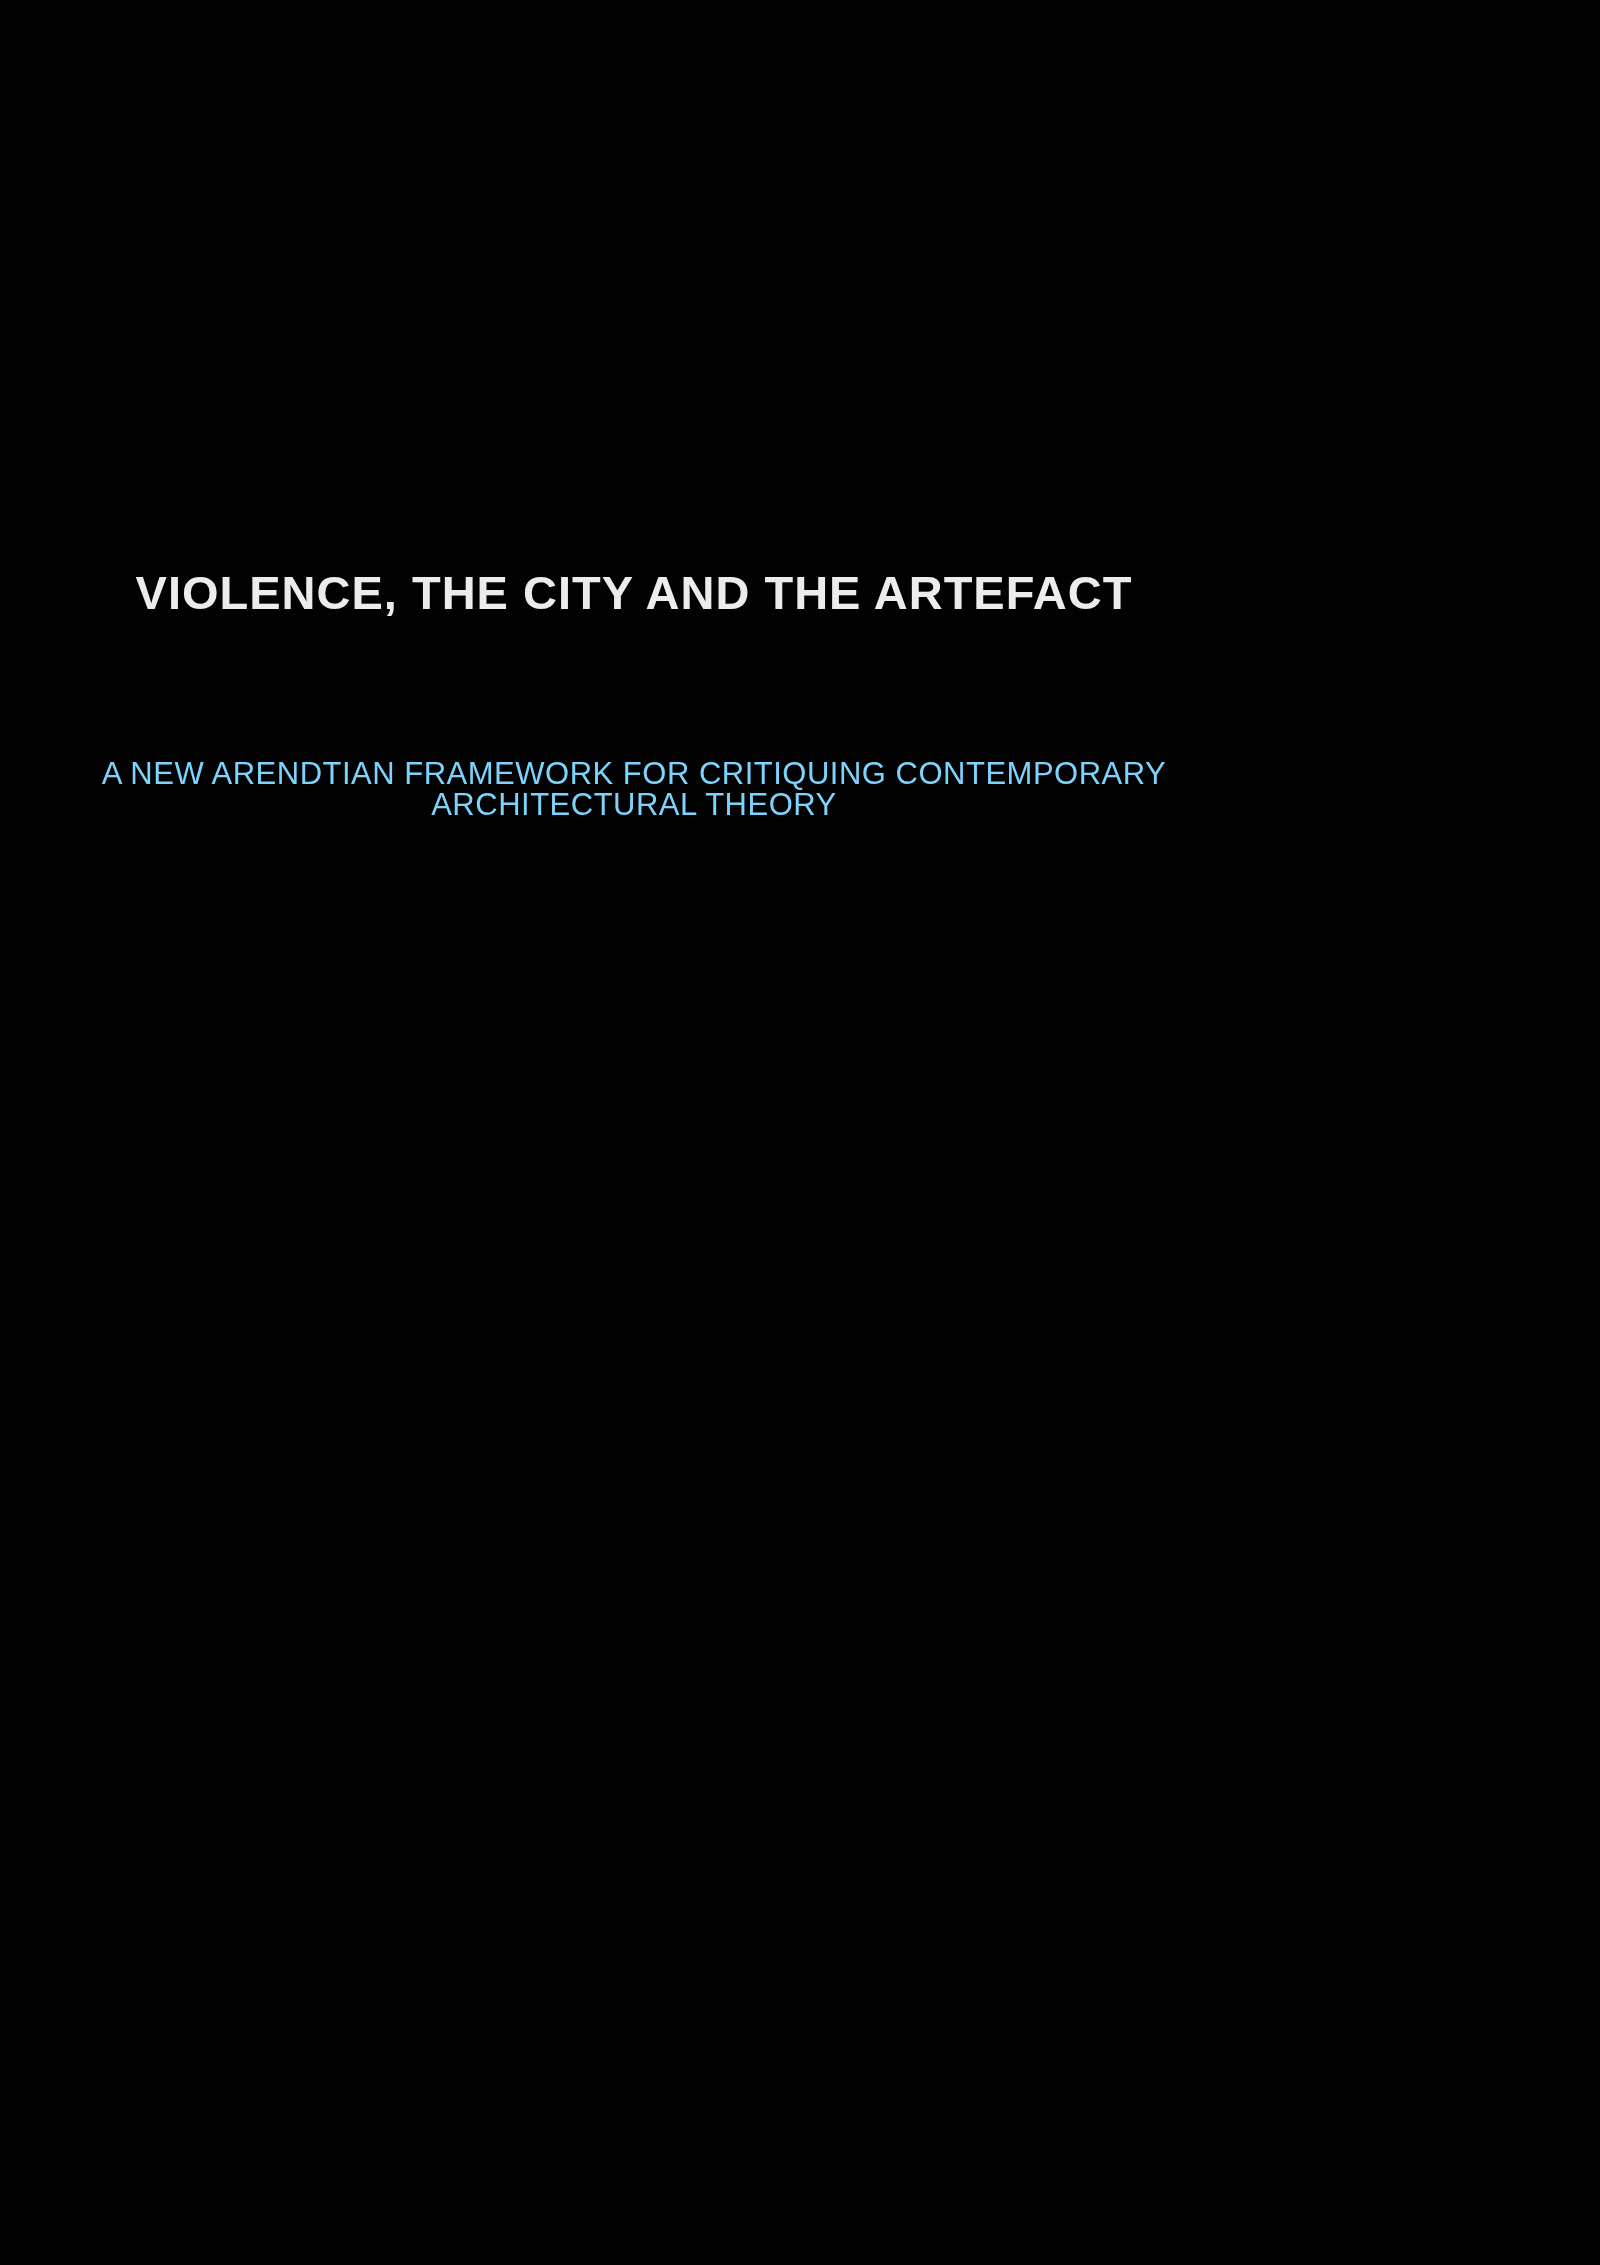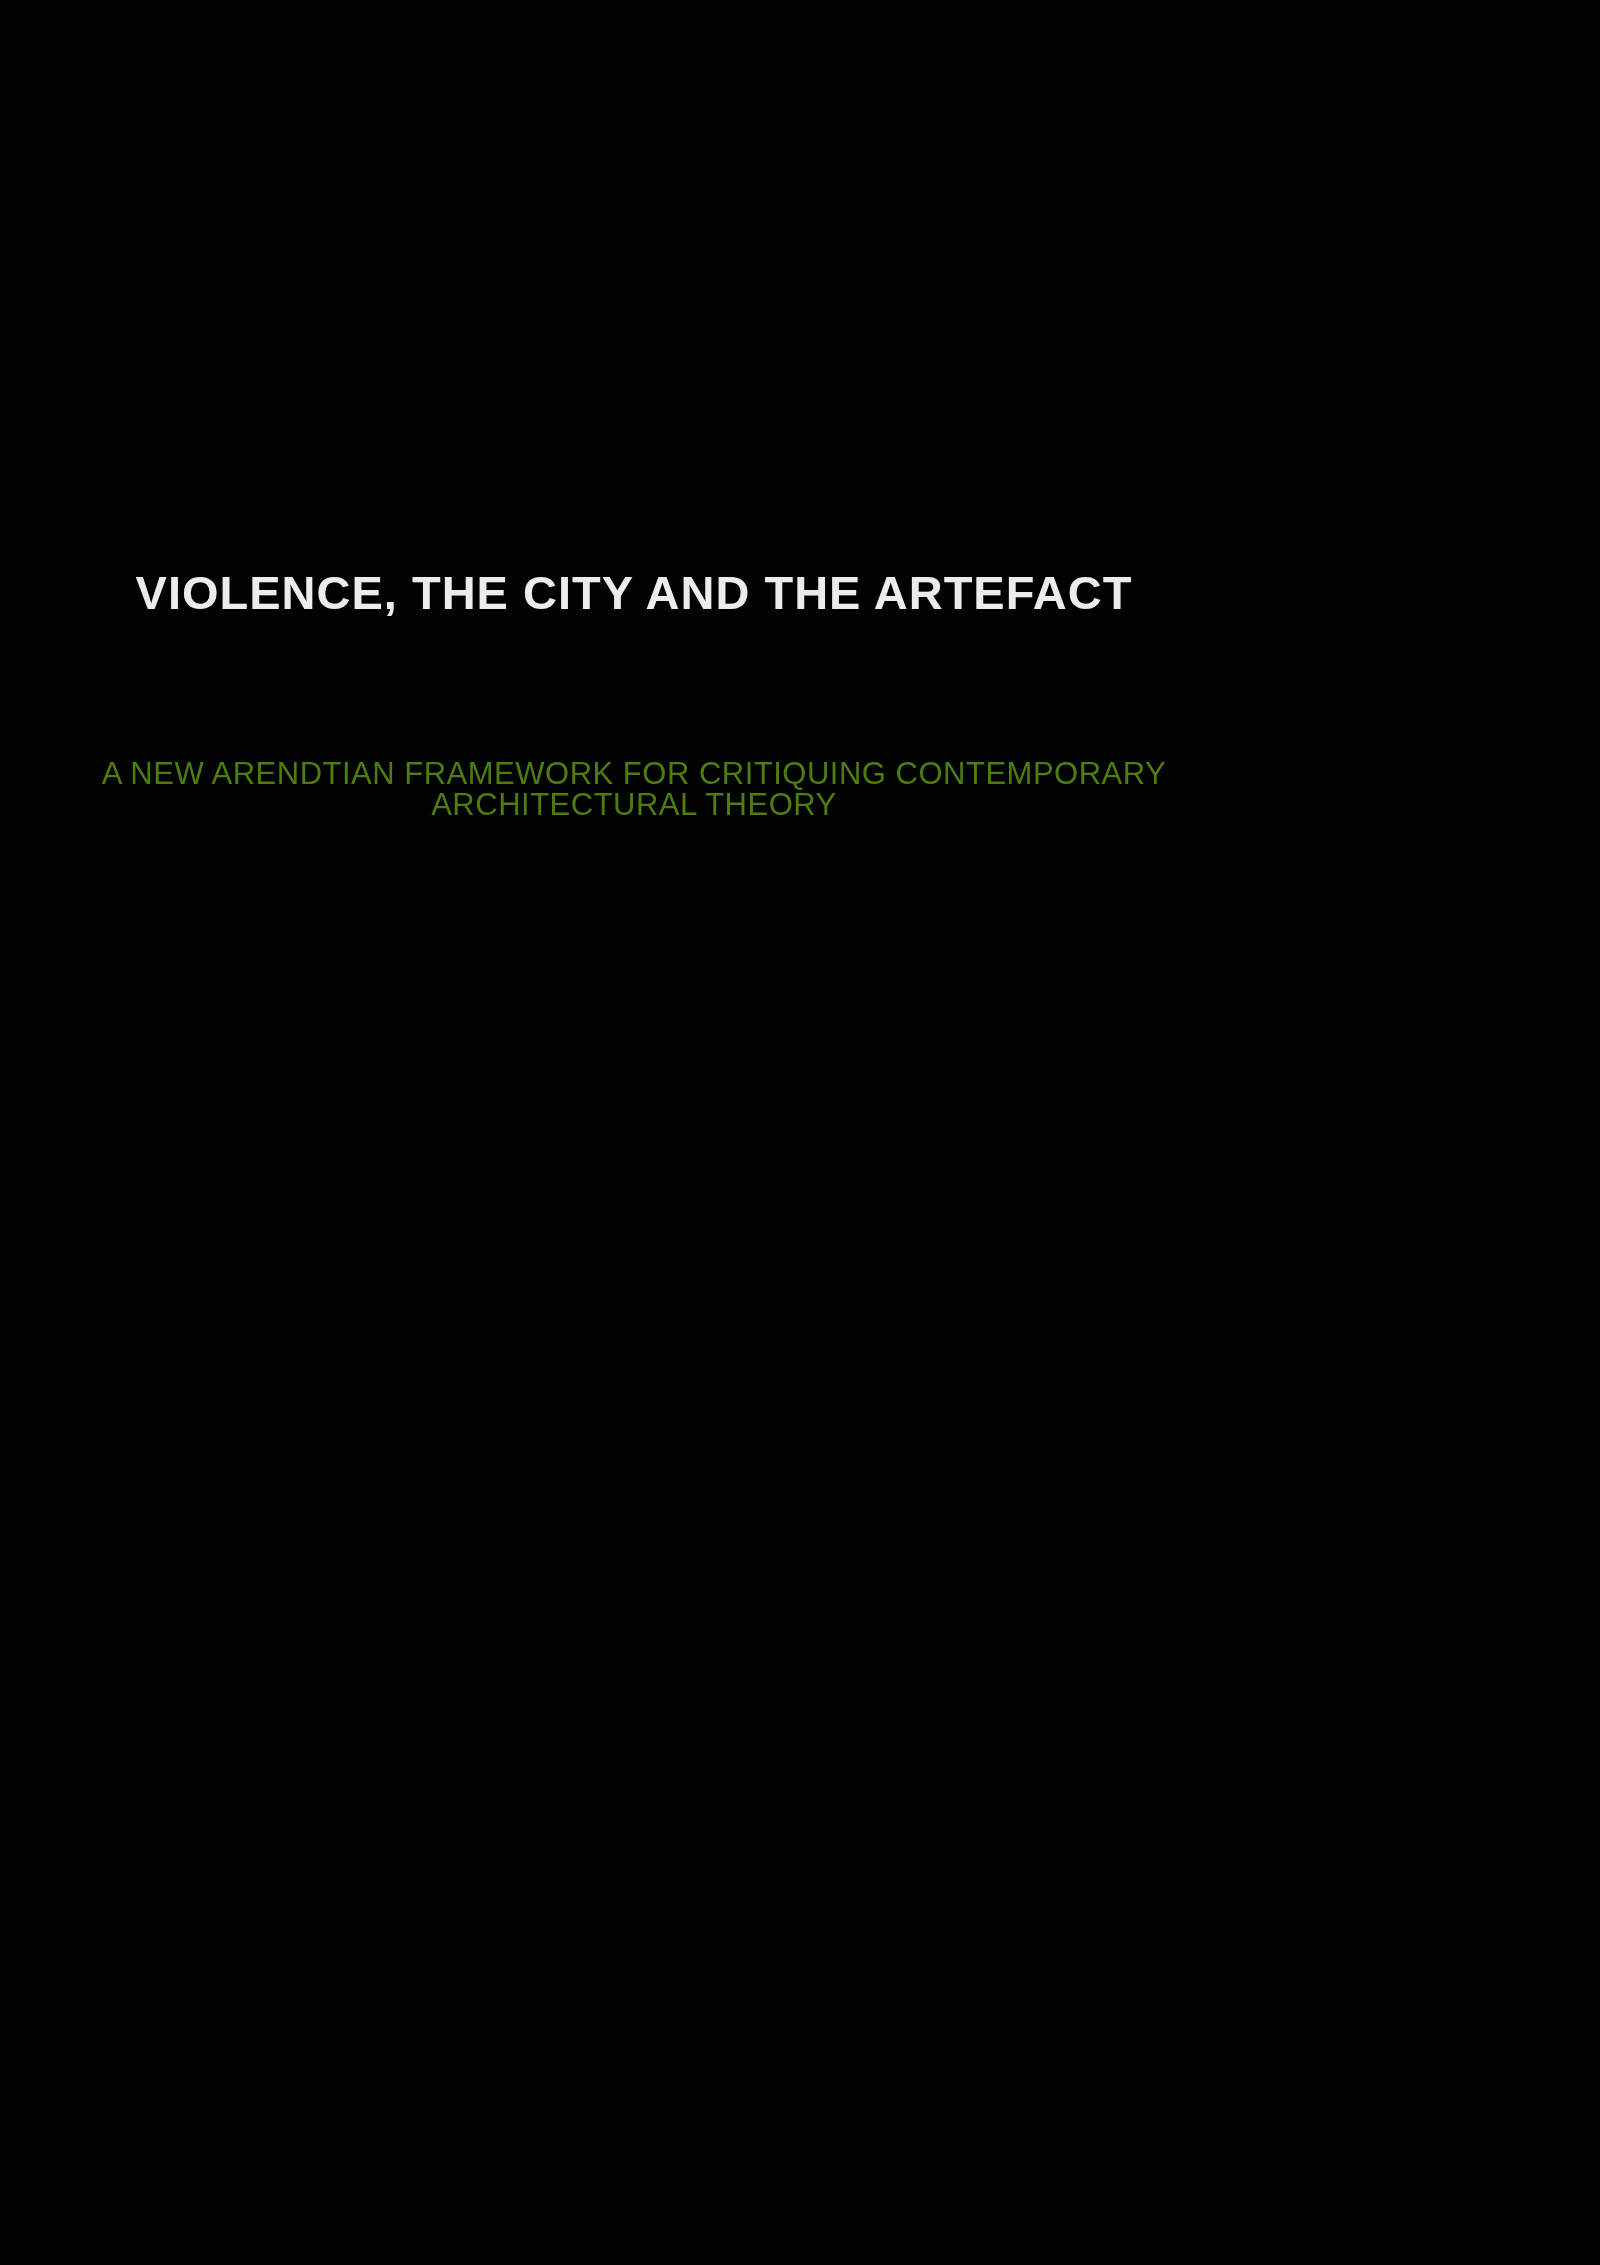--- a/index.html
+++ b/index.html
@@ -34,21 +34,21 @@
     top: 758px;
     left: 0;
     width: 100%;
     margin: 0;
     text-align: center;
     font-family: "Liberation Sans", sans-serif;
     font-size: 31px;
     font-weight: 400;
     line-height: 1;
     letter-spacing: 0.5px;
-    color: #4d7c0f;
+    color: #7dd3fc;
   }
 </style>
 </head>
 <body>
 
 <div class="page">
   <h1 class="cover-title">VIOLENCE, THE CITY AND THE ARTEFACT</h1>
   <h2 class="cover-subtitle">A NEW ARENDTIAN FRAMEWORK FOR CRITIQUING CONTEMPORARY ARCHITECTURAL THEORY</h2>
 </div>
 

